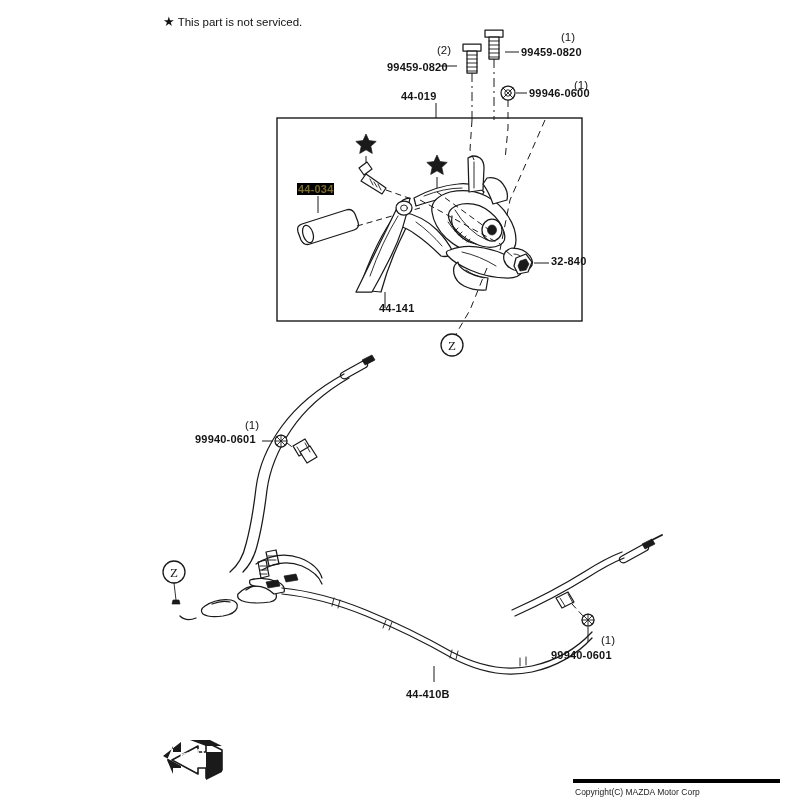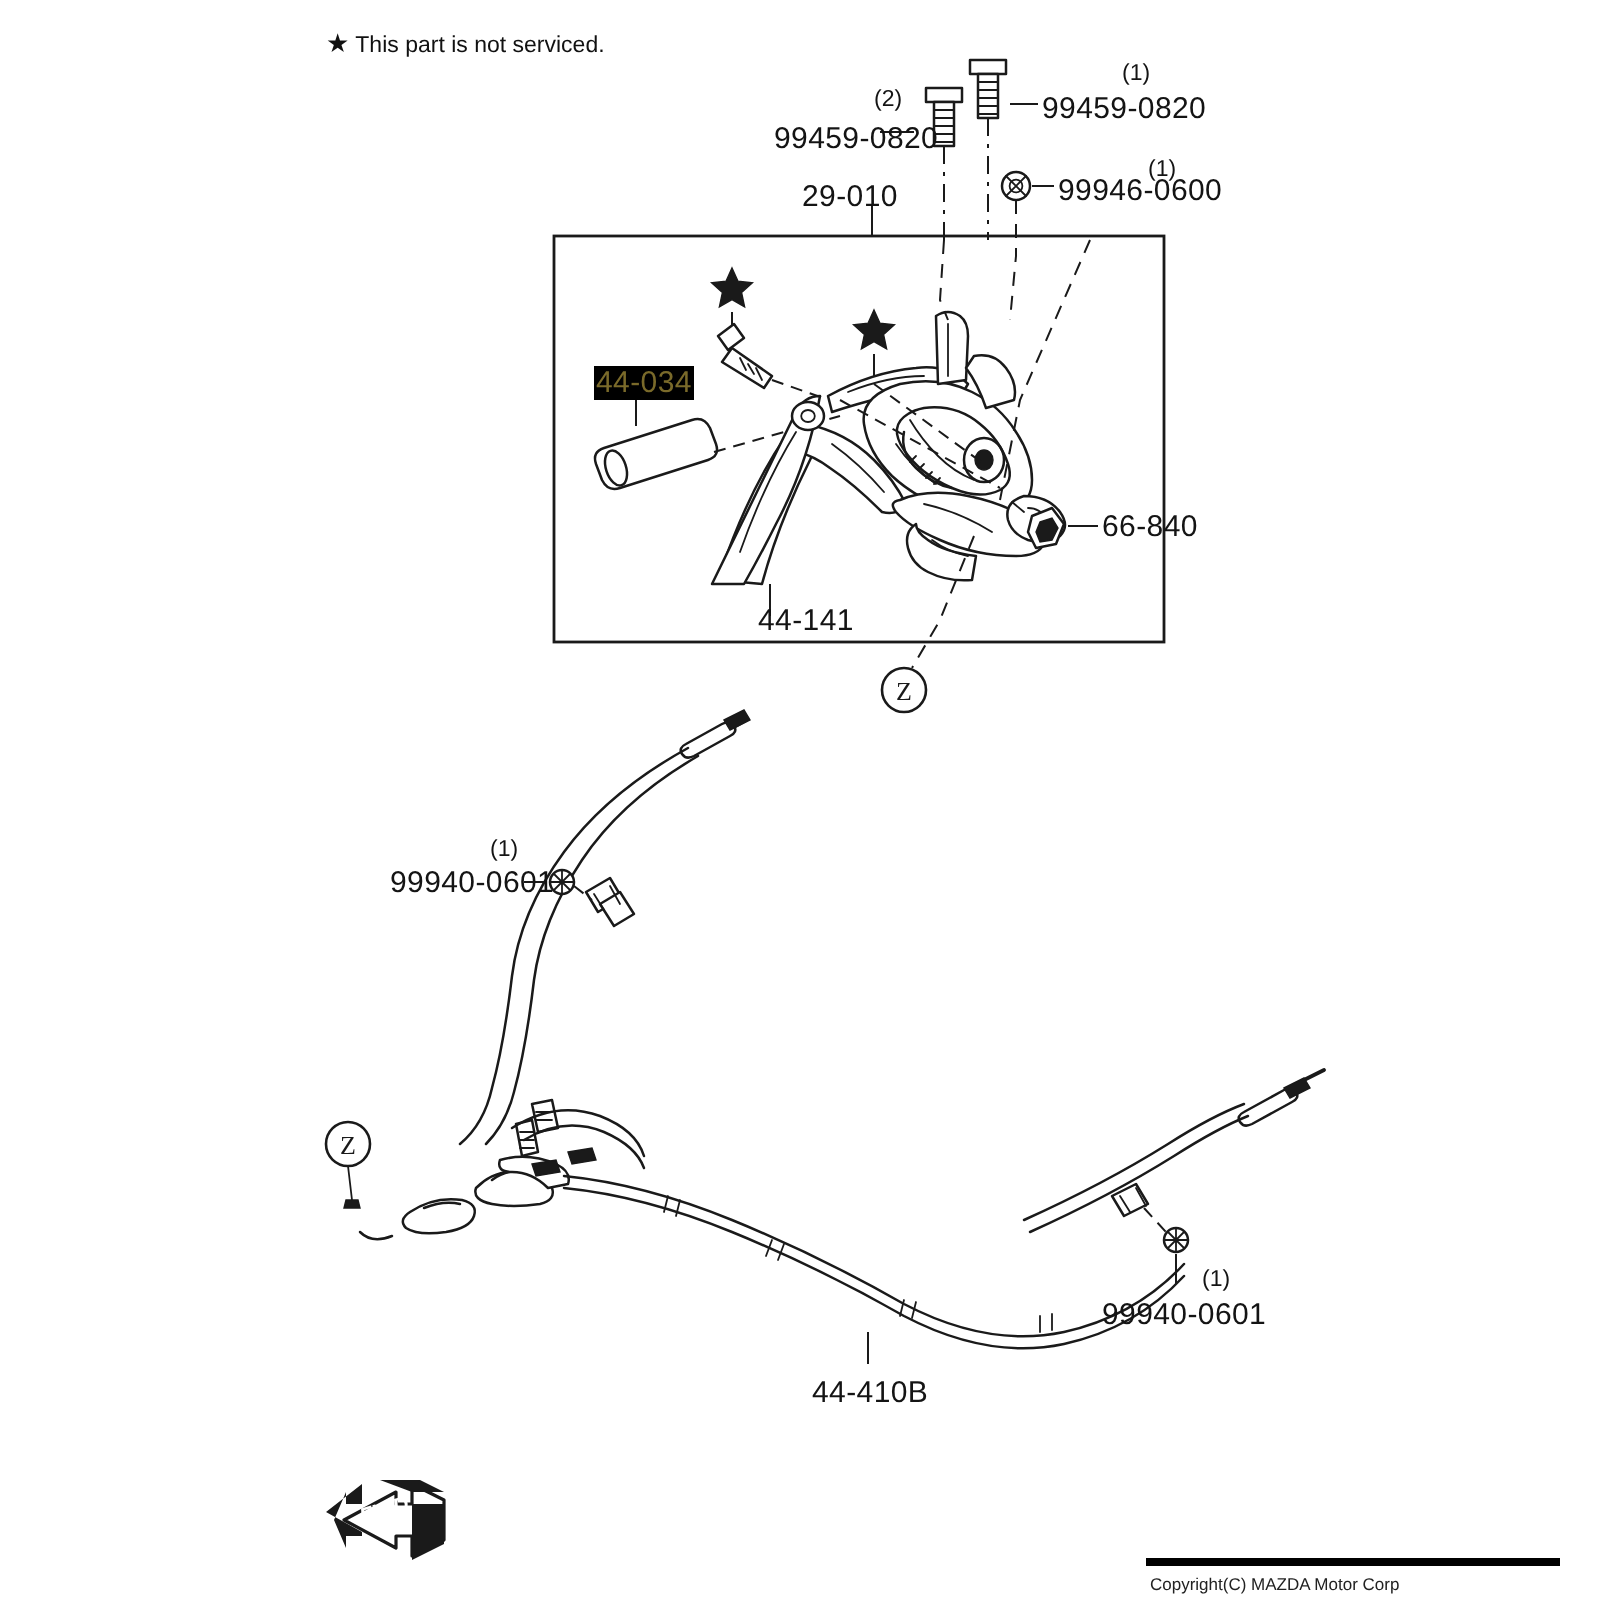--- a/index.html
+++ b/index.html
@@ -22,24 +22,25 @@
     font-size: 11.5px;
     color: #111111;
     white-space: nowrap;
   }
   .note .star {
     font-size: 13px;
     margin-right: 3px;
   }
   .lbl {
     position: absolute;
-    font-size: 15px;
+    font-size: 11px;
     color: #141414;
     white-space: nowrap;
     letter-spacing: 0.2px;
+    font-weight: bold;
   }
   .qty {
     position: absolute;
     font-size: 11.5px;
     color: #141414;
     white-space: nowrap;
   }
   .lbl-hi {
     color: #7a6a2a;
     background: #000000;
@@ -293,27 +294,27 @@
 
   <div class="qty" style="left:437px; top:44px;">(2)</div>
   <div class="lbl" style="left:387px; top:61px;">99459-0820</div>
 
   <div class="qty" style="left:561px; top:31px;">(1)</div>
   <div class="lbl" style="left:521px; top:46px;">99459-0820</div>
 
   <div class="qty" style="left:574px; top:79px;">(1)</div>
   <div class="lbl" style="left:529px; top:87px;">99946-0600</div>
 
-  <div class="lbl" style="left:401px; top:90px;">29-010</div>
+  <div class="lbl" style="left:401px; top:90px;">44-019</div>
 
   <div class="lbl lbl-hi" style="left:297px; top:183px;">44-034</div>
 
   <div class="lbl" style="left:360px; top:302px;margin-left:19px;">44-141</div>
 
-  <div class="lbl" style="left:551px; top:255px;">66-840</div>
+  <div class="lbl" style="left:551px; top:255px;">32-840</div>
 
   <div class="qty" style="left:245px; top:419px;">(1)</div>
   <div class="lbl" style="left:195px; top:433px;">99940-0601</div>
 
   <div class="qty" style="left:601px; top:634px;">(1)</div>
   <div class="lbl" style="left:551px; top:649px;">99940-0601</div>
 
   <div class="lbl" style="left:406px; top:688px;">44-410B</div>
 
   <div class="copybar"></div>

